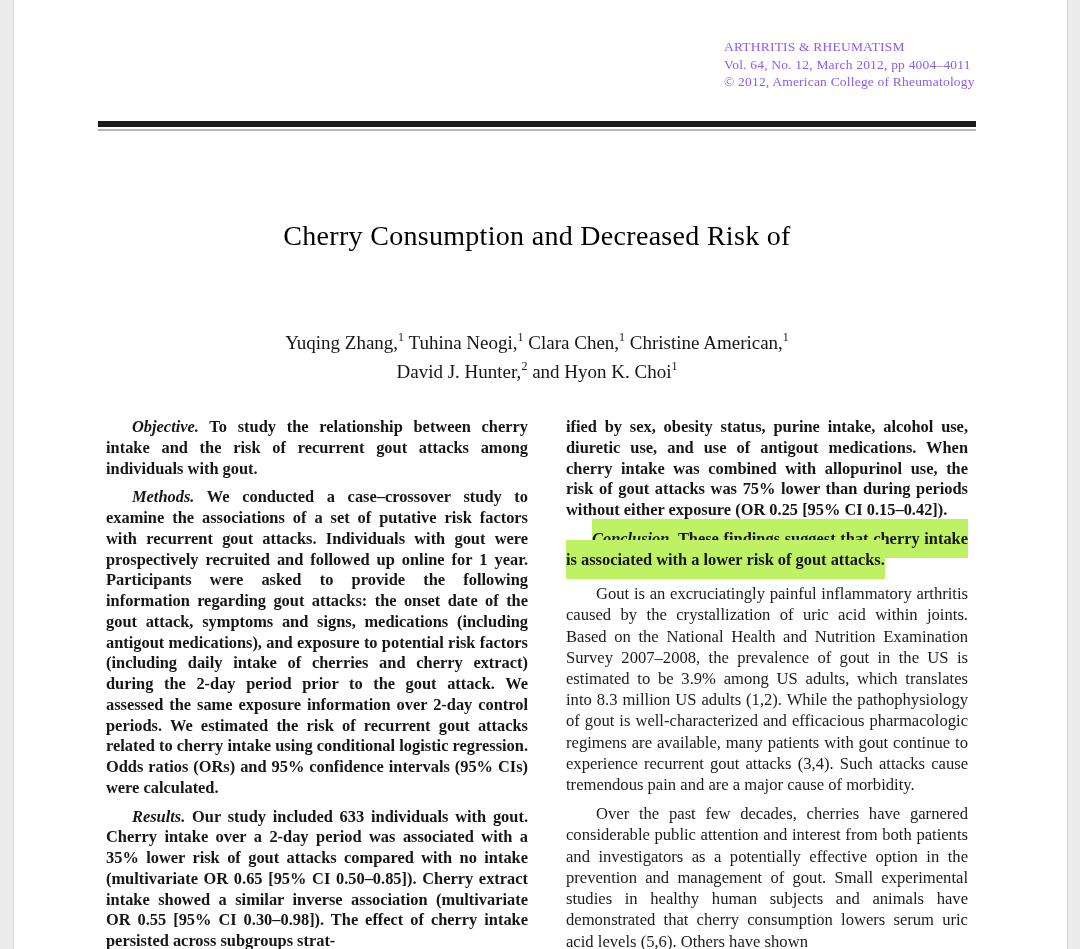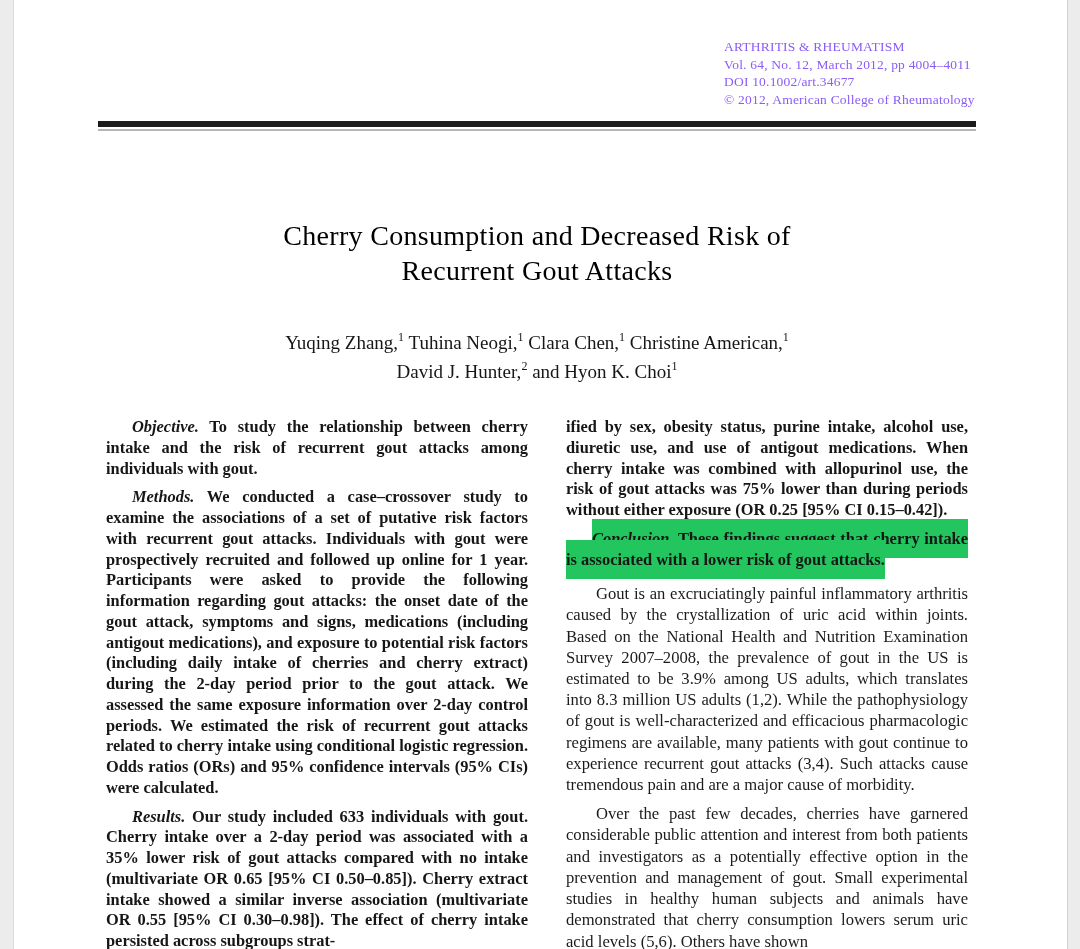--- a/index.html
+++ b/index.html
@@ -97,21 +97,21 @@
   .abs-p {
     font-weight: bold;
     font-size: 16.4px;
     line-height: 20.75px;
     text-indent: 26px;
     color: #161616;
   }
   .abs-cont { text-indent: 0; }
   .lbl { font-style: italic; }
   .hl {
-    background: #22c55e;
+    background: #bef264;
     padding: 10px 0;
     box-decoration-break: clone;
     -webkit-box-decoration-break: clone;
   }
   .body-p {
     font-weight: normal;
     font-size: 16.6px;
     line-height: 21.2px;
     text-indent: 30px;
     color: #1b1b1b;
@@ -119,32 +119,30 @@
   .body-first { margin-top: 13px !important; }
 </style>
 </head>
 <body>
 
 <div class="page">
 
   <div class="masthead">
     <div>ARTHRITIS &amp; RHEUMATISM</div>
     <div>Vol. 64, No. 12, March 2012, pp 4004–4011</div>
-    <div>DOI 10.1002/art.34677</div>
     <div>© 2012, American College of Rheumatology</div>
   </div>
 
   <div class="rule-wrap">
     <div class="rule-dark"></div>
     <div class="rule-light"></div>
   </div>
 
   <div class="title">
     <div>Cherry Consumption and Decreased Risk of</div>
-    <div>Recurrent Gout Attacks</div>
   </div>
 
   <div class="authors">
     <div><span>Yuqing Zhang,</span><sup>1</sup><span> Tuhina Neogi,</span><sup>1</sup><span> Clara Chen,</span><sup>1</sup><span> Christine American,</span><sup>1</sup></div>
     <div><span>David J. Hunter,</span><sup>2</sup><span> and Hyon K. Choi</span><sup>1</sup></div>
   </div>
 
   <div class="columns">
 
     <div class="col">

